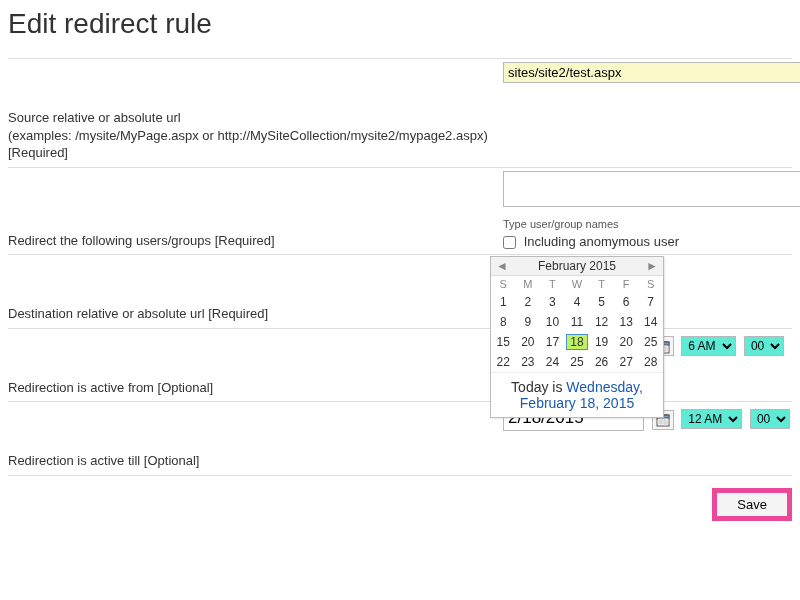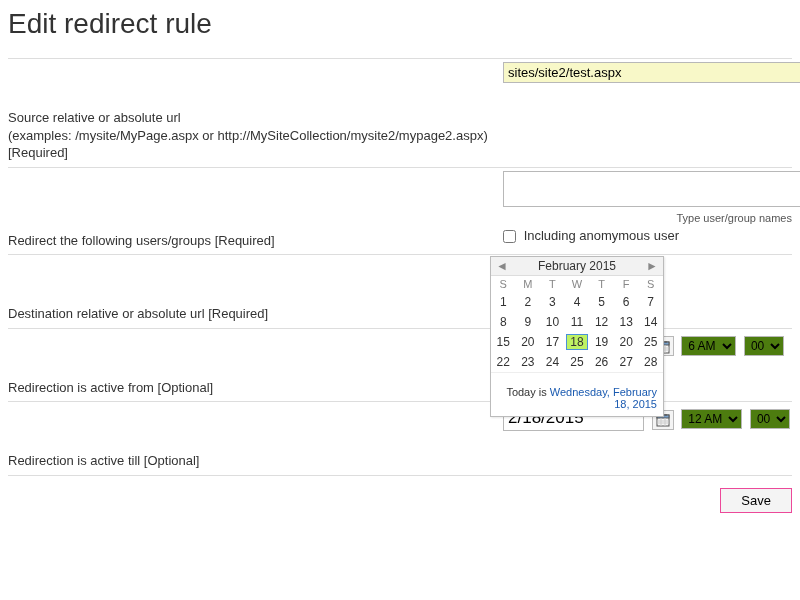--- a/index.html
+++ b/index.html
@@ -43,21 +43,21 @@
     font-family: inherit;
   }
   textarea.usergroup {
     width: 310px;
     height: 36px;
     border: 1px solid #b8b8b8;
     resize: none;
     font-family: inherit;
     font-size: 13px;
   }
-  .small { font-size: 11px; color: #555; margin-top: 2px; text-align: right; }
+  .small { font-size: 11px; color: #555; margin-top: 8px; }
   .checkbox-line { font-size: 13px; margin-top: 4px; }
   .checkbox-line input { vertical-align: middle; margin: 0 4px 0 0; }
   .dateinput {
     width: 141px;
     border: 1px solid #b8b8b8;
     padding: 2px 4px;
     font-size: 17px;
     font-family: inherit;
   }
   .cal-btn {
@@ -71,25 +71,25 @@
     line-height: 18px;
     cursor: pointer;
     position: relative;
   }
   .cal-btn svg { display: inline-block; vertical-align: middle; }
   select {
     font-size: 12px;
     border: 1px solid #b8b8b8;
     padding: 1px 2px;
     margin-left: 4px;
-    background: #4d7c0f;
+    background: #5eead4;
   }
   .save-row { text-align: right; padding: 12px 0 0 0; }
   .save-btn {
-    border: 1px solid #ec4899;
+    border: 5px solid #ec4899;
     background: #f4f4f4;
     padding: 4px 20px;
     font-family: inherit;
     font-size: 13px;
     cursor: pointer;
   }
   .calendar {
     position: absolute;
     left: 490px;
     top: 256px;
@@ -124,23 +124,23 @@
     text-align: center;
   }
   .cal-dow { color: #888; font-size: 11px; padding: 2px 0; }
   .cal-day { padding: 3px 0; cursor: pointer; color: #333; }
   .cal-day.selected span {
     border: 1px solid #4a90d9;
     padding: 0 3px;
     background: #bef264;
   }
   .cal-footer {
-    text-align: right;
-    font-size: 11px;
-    padding: 13px 6px 6px;
+    text-align: center;
+    font-size: 14px;
+    padding: 6px 6px 6px;
     border-top: 1px solid #eee;
   }
   .cal-footer .link { color: #1a5ab0; }
 </style>
 </head>
 <body>
 
 <h1>Edit redirect rule</h1>
 
 <div class="row">

